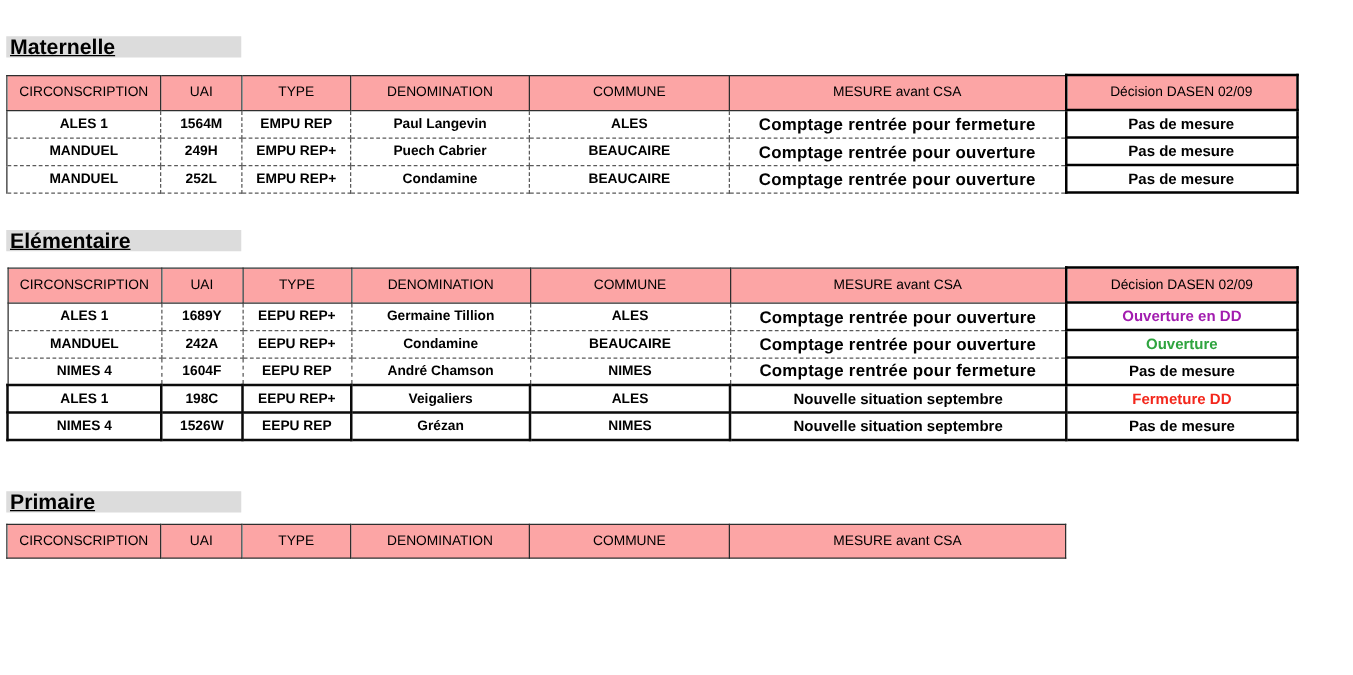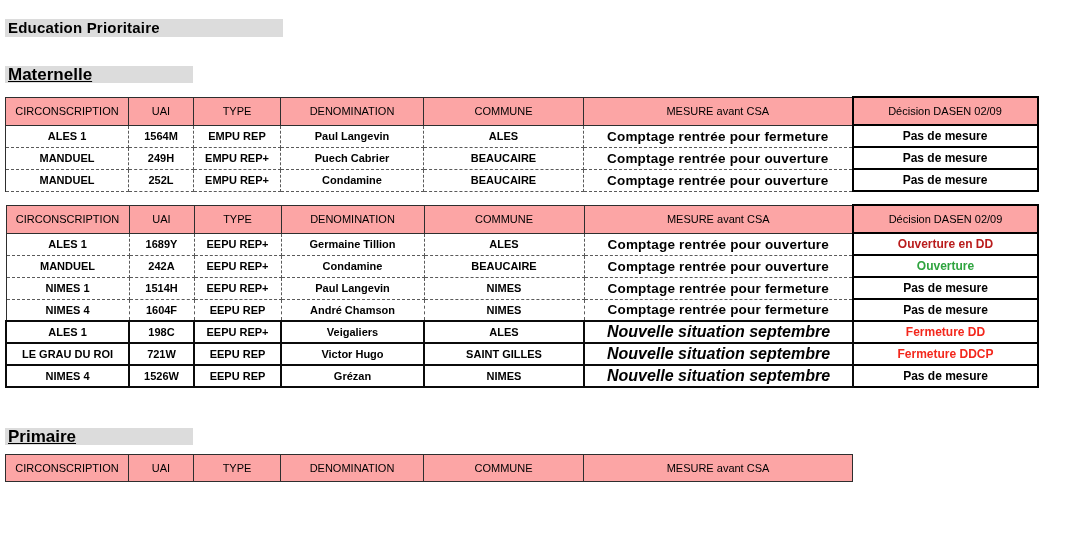--- a/index.html
+++ b/index.html
@@ -33,29 +33,28 @@
   th.dec-h{border:2.5px solid #000;font-size:11px;}
 
   td{
     height:20px;text-align:center;vertical-align:middle;
     font-size:11px;font-weight:bold;padding:0 2px;overflow:hidden;white-space:nowrap;
   }
   td.d{border:1px dashed #5a5a5a;}
   td.d.first{border-left:1.5px solid #2e2e2e;}
   td.t{border:2px solid #0b0b0b;}
   td.m-big{font-size:13.5px;letter-spacing:.2px;text-align:center;}
-  td.m-small{font-size:16px;font-style:italic;}
+  td.m-small{font-size:12px;}
   td.dec{border:2.5px solid #000;font-size:12px;}
 </style>
 </head>
 <body>
 
 <div class="wrap">
 
-  <div class="title-label">Education Prioritaire</div>
 
   <div class="sec-label m1">Maternelle</div>
   <table class="grid t1">
     <colgroup>
       <col style="width:123px">
         <col style="width:65px">
         <col style="width:87px">
       <col style="width:143px">
         <col style="width:160px">
         <col style="width:269px">
@@ -96,20 +95,21 @@
           <td class="d">252L</td>
           <td class="d">EMPU REP+</td>
           <td class="d">Condamine</td>
           <td class="d">BEAUCAIRE</td>
           <td class="d m-big">Comptage rentrée pour ouverture</td>
           <td class="dec">Pas de mesure</td>
         </tr>
       </tbody>
   </table>
 
+  <div class="sec-label m2">Elémentaire</div>
   <table class="grid t2">
     <colgroup>
       <col style="width:123px">
         <col style="width:65px">
         <col style="width:87px">
       <col style="width:143px">
         <col style="width:160px">
         <col style="width:269px">
         <col style="width:185px">
     </colgroup>
@@ -125,66 +125,48 @@
       </tr>
     </thead>
     <tbody>
         <tr>
           <td class="d first">ALES 1</td>
           <td class="d">1689Y</td>
           <td class="d">EEPU REP+</td>
           <td class="d">Germaine Tillion</td>
           <td class="d">ALES</td>
           <td class="d m-big">Comptage rentrée pour ouverture</td>
-          <td class="dec" style="color: #b91c1c;">Ouverture en DD</td>
+          <td class="dec" style="color: #a21caf;">Ouverture en DD</td>
         </tr>
         <tr>
           <td class="d first">MANDUEL</td>
           <td class="d">242A</td>
           <td class="d">EEPU REP+</td>
           <td class="d">Condamine</td>
           <td class="d">BEAUCAIRE</td>
           <td class="d m-big">Comptage rentrée pour ouverture</td>
           <td class="dec" style="color: rgb(47, 164, 63);">Ouverture</td>
-        </tr>
-        <tr>
-          <td class="d first">NIMES 1</td>
-          <td class="d">1514H</td>
-          <td class="d">EEPU REP+</td>
-          <td class="d">Paul Langevin</td>
-          <td class="d">NIMES</td>
-          <td class="d m-big">Comptage rentrée pour fermeture</td>
-          <td class="dec">Pas de mesure</td>
         </tr>
         <tr>
           <td class="d first">NIMES 4</td>
           <td class="d">1604F</td>
           <td class="d">EEPU REP</td>
           <td class="d">André Chamson</td>
           <td class="d">NIMES</td>
           <td class="d m-big">Comptage rentrée pour fermeture</td>
           <td class="dec">Pas de mesure</td>
         </tr>
         <tr>
           <td class="t first">ALES 1</td>
           <td class="t">198C</td>
           <td class="t">EEPU REP+</td>
           <td class="t">Veigaliers</td>
           <td class="t">ALES</td>
           <td class="t m-small">Nouvelle situation septembre</td>
           <td class="dec" style="color: rgb(243, 39, 28); margin-left: 36px;">Fermeture DD</td>
-        </tr>
-        <tr>
-          <td class="t first">LE GRAU DU ROI</td>
-          <td class="t">721W</td>
-          <td class="t">EEPU REP</td>
-          <td class="t">Victor Hugo</td>
-          <td class="t">SAINT GILLES</td>
-          <td class="t m-small">Nouvelle situation septembre</td>
-          <td class="dec" style="color: rgb(243, 39, 28);">Fermeture DDCP</td>
         </tr>
         <tr>
           <td class="t first">NIMES 4</td>
           <td class="t">1526W</td>
           <td class="t">EEPU REP</td>
           <td class="t">Grézan</td>
           <td class="t">NIMES</td>
           <td class="t m-small">Nouvelle situation septembre</td>
           <td class="dec">Pas de mesure</td>
         </tr>

